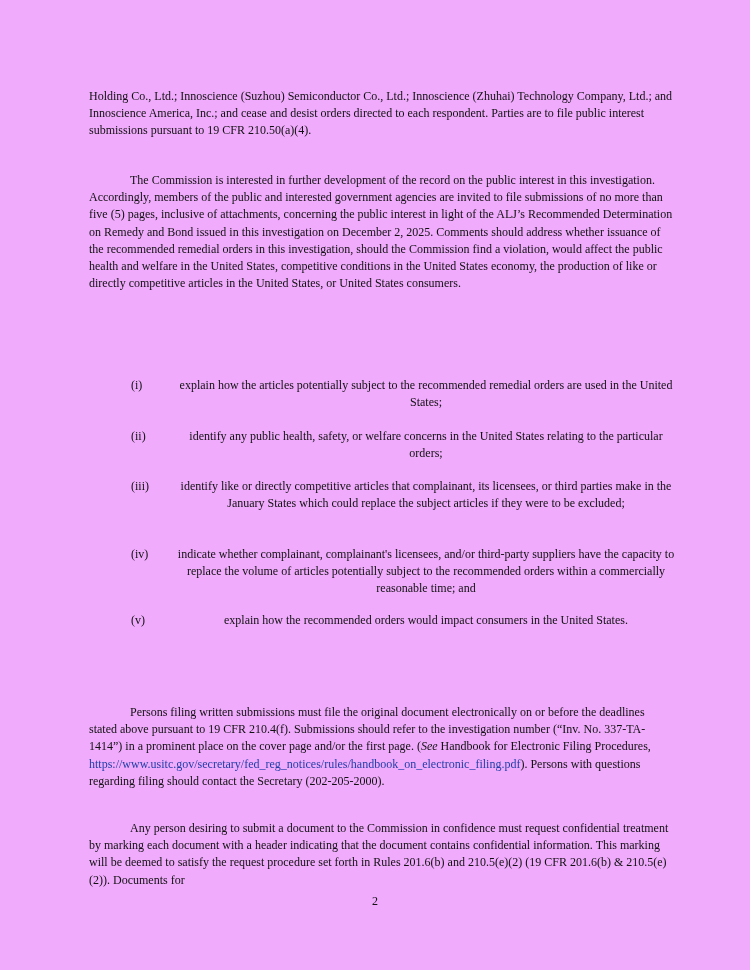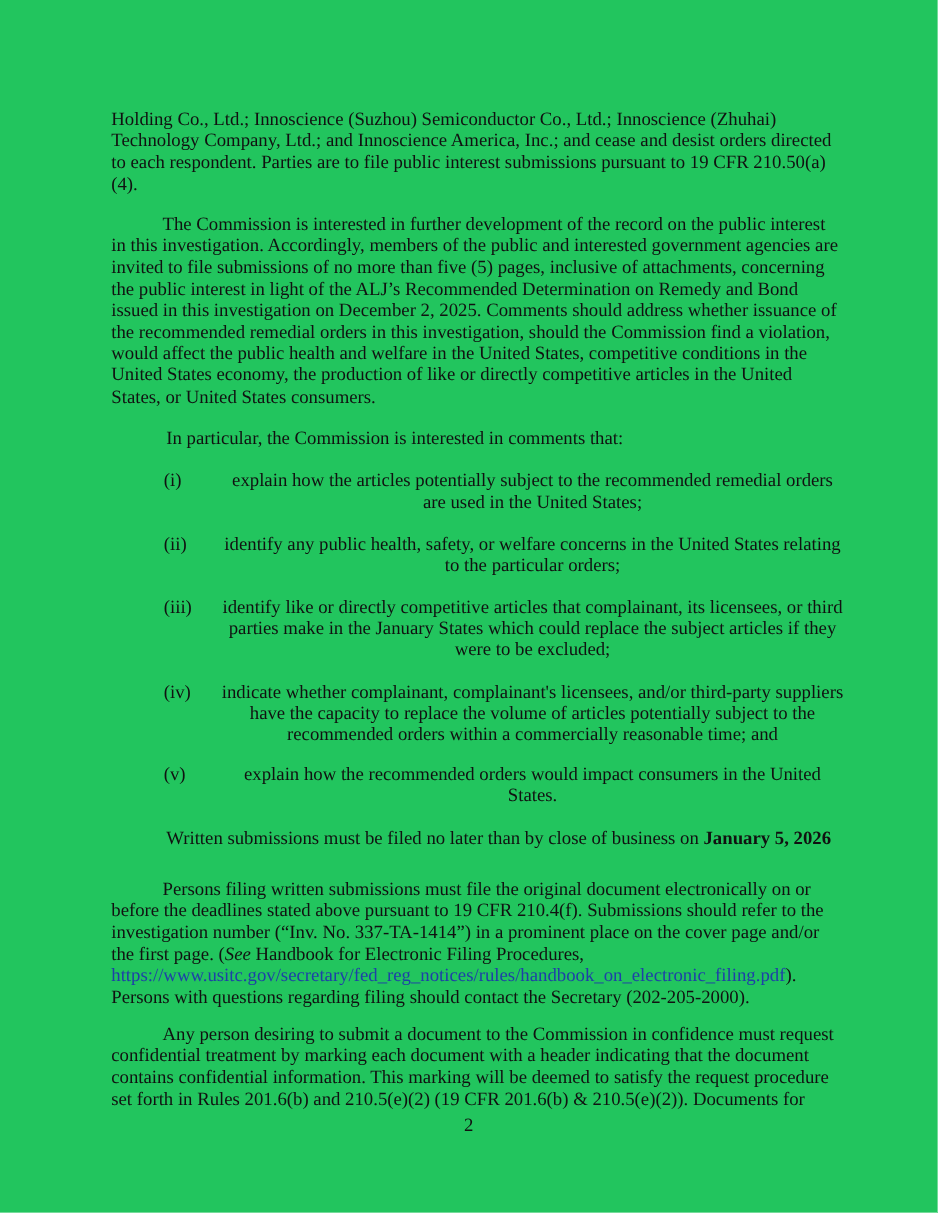--- a/index.html
+++ b/index.html
@@ -1,21 +1,21 @@
 <!DOCTYPE html>
 <html><head>
 <meta charset="utf-8">
 <style>
   html, body { margin: 0; padding: 0; background: #ffffff; }
   body { width: 750px; height: 970px; position: relative; overflow: hidden; }
   .page {
     position: absolute; left: 0; top: 0; width: 750px; height: 970px;
-    background: #22c55e; color: #111111;
+    background: #f0abfc; color: #111111;
     font-family: "Liberation Serif", "DejaVu Serif", serif;
-    font-size: 15px; line-height: 17.2px;
+    font-size: 12px; line-height: 17.2px;
   }
   .block { position: absolute; left: 89px; width: 585px; }
   .para p { margin: 0; }
   .indent { text-indent: 41px; }
   .list-item { position: absolute; left: 133px; width: 545px; }
   .list-num { position: absolute; left: -2px; top: 0; width: 40px; }
   .list-text { position: absolute; left: 43px; top: 0; width: 500px; text-align: center; }
   .link { color: #1f3fa8; }
   .page-num { position: absolute; left: 0; width: 750px; text-align: center; top: 893px; }
   .bold { font-weight: bold; }
@@ -27,23 +27,20 @@
 <div class="page">
 
   <div class="block para" style="top:88px;">
     <p>Holding Co., Ltd.; Innoscience (Suzhou) Semiconductor Co., Ltd.; Innoscience (Zhuhai) Technology Company, Ltd.; and Innoscience America, Inc.; and cease and desist orders directed to each respondent.  Parties are to file public interest submissions pursuant to 19 CFR 210.50(a)(4).</p>
   </div>
 
   <div class="block para" style="top:172px;">
     <p class="indent">The Commission is interested in further development of the record on the public interest in this investigation.  Accordingly, members of the public and interested government agencies are invited to file submissions of no more than five (5) pages, inclusive of attachments, concerning the public interest in light of the ALJ’s Recommended Determination on Remedy and Bond issued in this investigation on December 2, 2025.  Comments should address whether issuance of the recommended remedial orders in this investigation, should the Commission find a violation, would affect the public health and welfare in the United States, competitive conditions in the United States economy, the production of like or directly competitive articles in the United States, or United States consumers.</p>
   </div>
 
-  <div class="block para" style="top:343px; left:133px; width:545px;">
-    <p>In particular, the Commission is interested in comments that:</p>
-  </div>
 
   <div class="list-item" style="top:377px;">
     <span class="list-num">(i)</span>
     <span class="list-text">explain how the articles potentially subject to the recommended remedial orders are used in the United States;</span>
   </div>
   <div class="list-item" style="top:428px;">
     <span class="list-num">(ii)</span>
     <span class="list-text">identify any public health, safety, or welfare concerns in the United States relating to the particular orders;</span>
   </div>
   <div class="list-item" style="top:478px;">
@@ -52,23 +49,20 @@
   </div>
   <div class="list-item" style="top:546px;">
     <span class="list-num">(iv)</span>
     <span class="list-text">indicate whether complainant, complainant's licensees, and/or third-party suppliers have the capacity to replace the volume of articles potentially subject to the recommended orders within a commercially reasonable time; and</span>
   </div>
   <div class="list-item" style="top:612px;">
     <span class="list-num">(v)</span>
     <span class="list-text">explain how the recommended orders would impact consumers in the United States.</span>
   </div>
 
-  <div class="block para" style="top:663px; left:133px; width:560px; white-space:nowrap;">
-    <span>Written submissions must be filed no later than by close of business on </span><span class="bold">January 5, 2026</span>
-  </div>
 
   <div class="block para" style="top:704px;">
     <p class="indent"><span>Persons filing written submissions must file the original document electronically on or before the deadlines stated above pursuant to 19 CFR 210.4(f). Submissions should refer to the investigation number (“Inv. No. 337-TA-1414”) in a prominent place on the cover page and/or the first page.  (</span><span class="ital">See</span><span> Handbook for Electronic Filing Procedures, </span><a class="link">https://www.usitc.gov/secretary/fed_reg_notices/rules/handbook_on_electronic_filing.pdf</a><span>).  Persons with questions regarding filing should contact the Secretary (202-205-2000).</span></p>
   </div>
 
   <div class="block para" style="top:820px;">
     <p class="indent">Any person desiring to submit a document to the Commission in confidence must request confidential treatment by marking each document with a header indicating that the document contains confidential information.  This marking will be deemed to satisfy the request procedure set forth in Rules 201.6(b) and 210.5(e)(2) (19 CFR 201.6(b) &amp; 210.5(e)(2)).  Documents for</p>
   </div>
 
   <div class="page-num">2</div>

